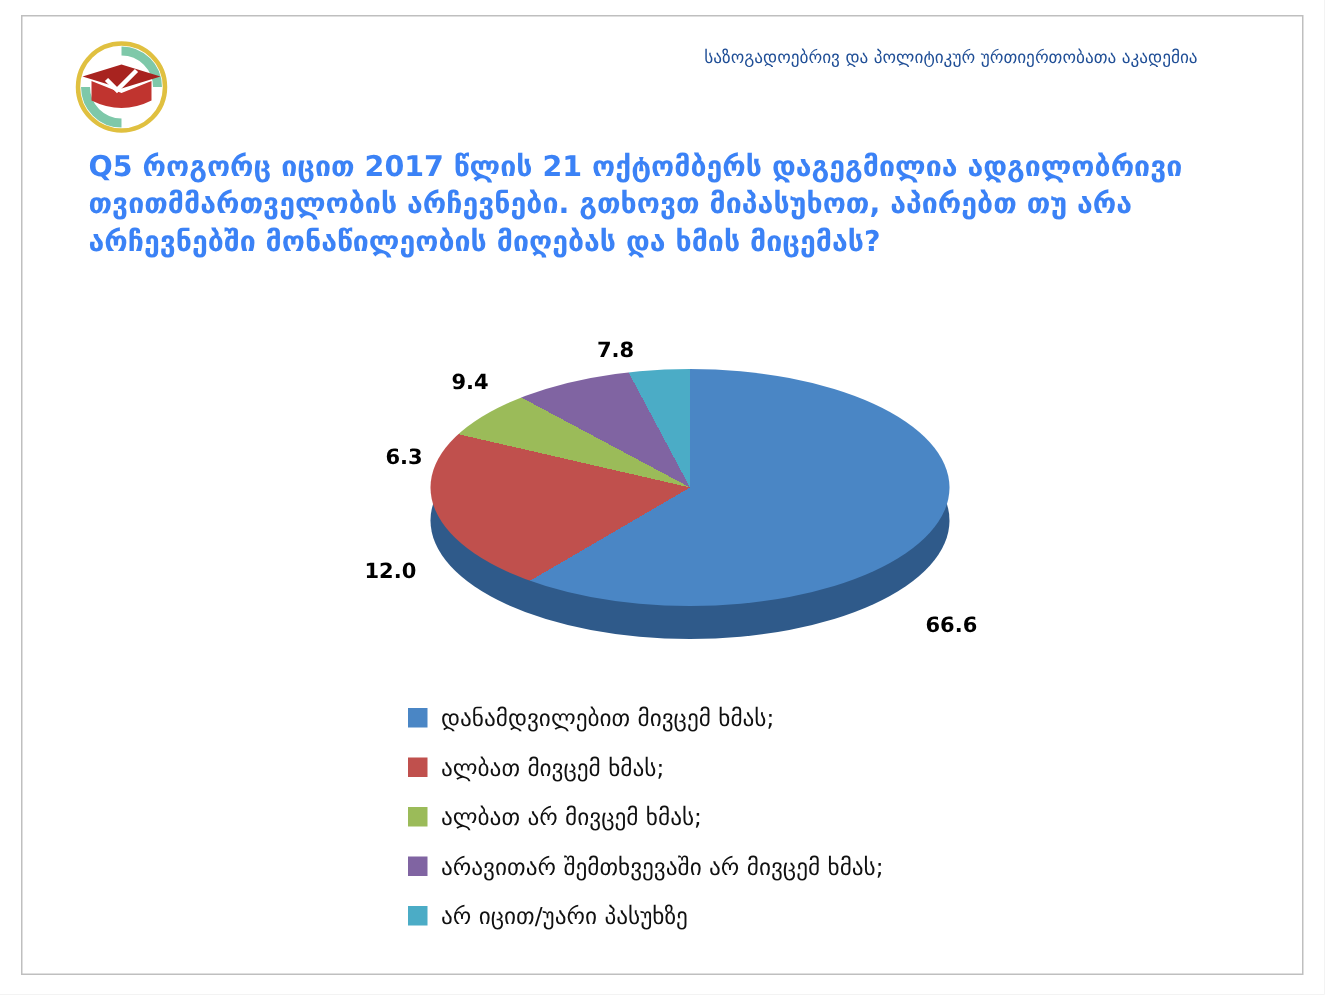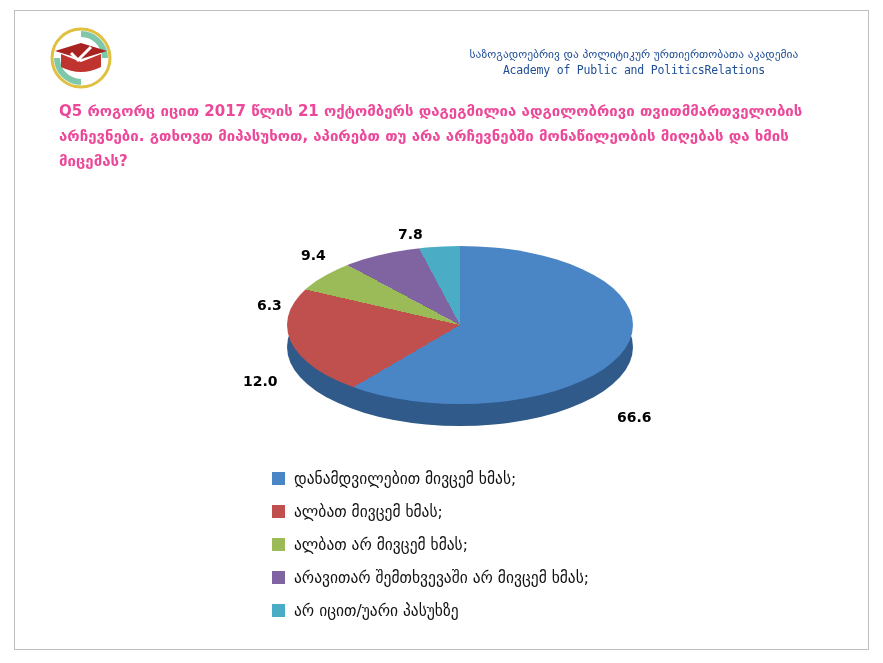--- a/index.html
+++ b/index.html
@@ -31,21 +31,21 @@
   #logo {
     position: absolute;
     left: 28px;
     top: 16px;
     width: 76px;
     height: 62px;
   }
   #header-text {
     position: absolute;
     right: 24px;
-    top: 36px;
+    top: 20px;
     width: 420px;
     text-align: center;
     color: #1f4e96;
     font-size: 11.5px;
     line-height: 15px;
   }
   #header-text .line1 { color:#1f4e96; }
   #header-text .line2 {
     color: #1f4e96;
     font-family: "DejaVu Sans Mono", monospace;
@@ -53,23 +53,23 @@
     letter-spacing: -0.2px;
     margin-top: 1px;
   }
 
   
   #question {
     position: absolute;
     left: 44px;
     top: 88px;
     width: 760px;
-    font-size: 15px;
+    font-size: 19px;
     font-weight: bold;
-    color: #ec4899;
+    color: #3b82f6;
     line-height: 25px;
   }
 
   
   #chart-area {
     position: absolute;
     left: 0;
     top: 195px;
     width: 883px;
     height: 250px;
@@ -155,21 +155,20 @@
         <path d="M38 7 A24 24 0 0 1 62 31" fill="none" stroke="#7ec8a9" stroke-width="6"></path>
         <path d="M38 55 A24 24 0 0 1 14 31" fill="none" stroke="#7ec8a9" stroke-width="6"></path>
         <polygon points="38,16 64,24 38,32 12,24" fill="#a8231f"></polygon>
         <path d="M18 27 L18 40 Q38 50 58 40 L58 27 L38 35 Z" fill="#c0342f"></path>
         <path d="M28 26 l7 7 13 -13" fill="none" stroke="#ffffff" stroke-width="3"></path>
       </svg>
     </div>
 
     <div id="header-text">
       <div class="line1">საზოგადოებრივ და პოლიტიკურ ურთიერთობათა აკადემია</div>
-      <div class="line2">Academy of Public and PoliticsRelations</div>
     </div>
 
     <div id="question">Q5 როგორც იცით 2017 წლის 21 ოქტომბერს დაგეგმილია ადგილობრივი თვითმმართველობის არჩევნები. გთხოვთ მიპასუხოთ, აპირებთ თუ არა არჩევნებში მონაწილეობის მიღებას და ხმის მიცემას?</div>
 
     <div id="chart-area">
       <div id="pie-wrap">
         <div class="pie-base" style="background: rgb(47, 90, 138);"></div>
         <div class="pie-top" style="background: conic-gradient(rgb(74, 134, 197) 0deg, rgb(74, 134, 197) 239.76deg, rgb(192, 80, 77) 239.76deg, rgb(192, 80, 77) 282.96deg, rgb(155, 187, 89) 282.96deg, rgb(155, 187, 89) 298.08deg, rgb(128, 100, 162) 298.08deg, rgb(128, 100, 162) 331.92deg, rgb(75, 172, 198) 331.92deg, rgb(75, 172, 198) 360deg);"></div>
       </div>
       <div class="val val-0">66.6</div>

